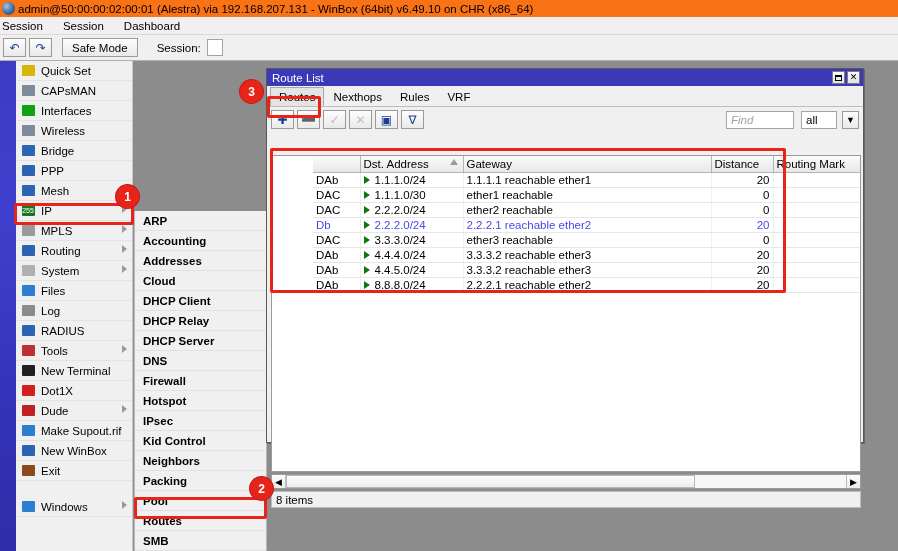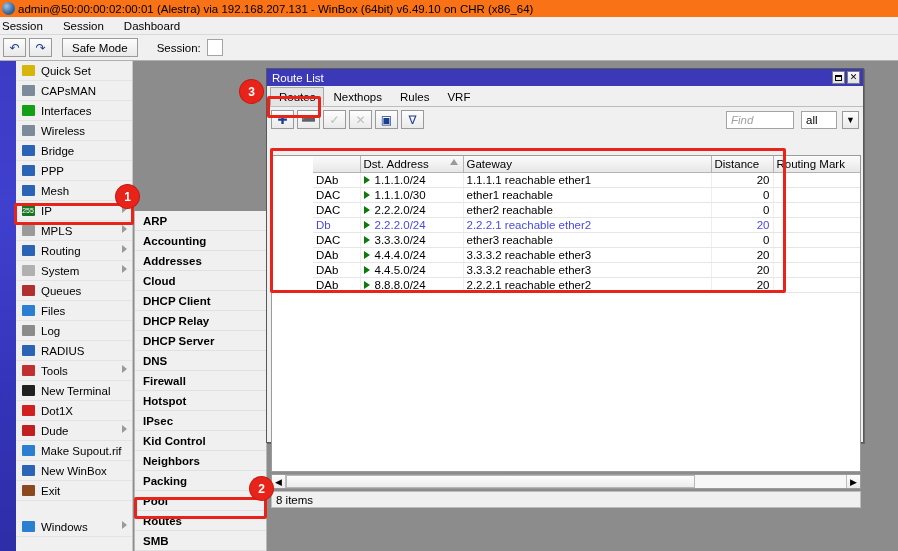--- a/index.html
+++ b/index.html
@@ -390,26 +390,20 @@
         </span>
         <span>Routing</span>
         <span class="arw"></span>
       </div>
       <div class="mrow">
         <span class="ico">
           <span class="sq-ico" style="background: rgb(176, 176, 176);"></span>
         </span>
         <span>System</span>
         <span class="arw"></span>
-      </div>
-      <div class="mrow">
-        <span class="ico">
-          <span class="sq-ico" style="background: rgb(176, 48, 48);"></span>
-        </span>
-        <span>Queues</span>
       </div>
       <div class="mrow">
         <span class="ico">
           <span class="sq-ico" style="background: rgb(43, 127, 208);"></span>
         </span>
         <span>Files</span>
       </div>
       <div class="mrow">
         <span class="ico">
           <span class="sq-ico" style="background: rgb(139, 139, 139);"></span>

